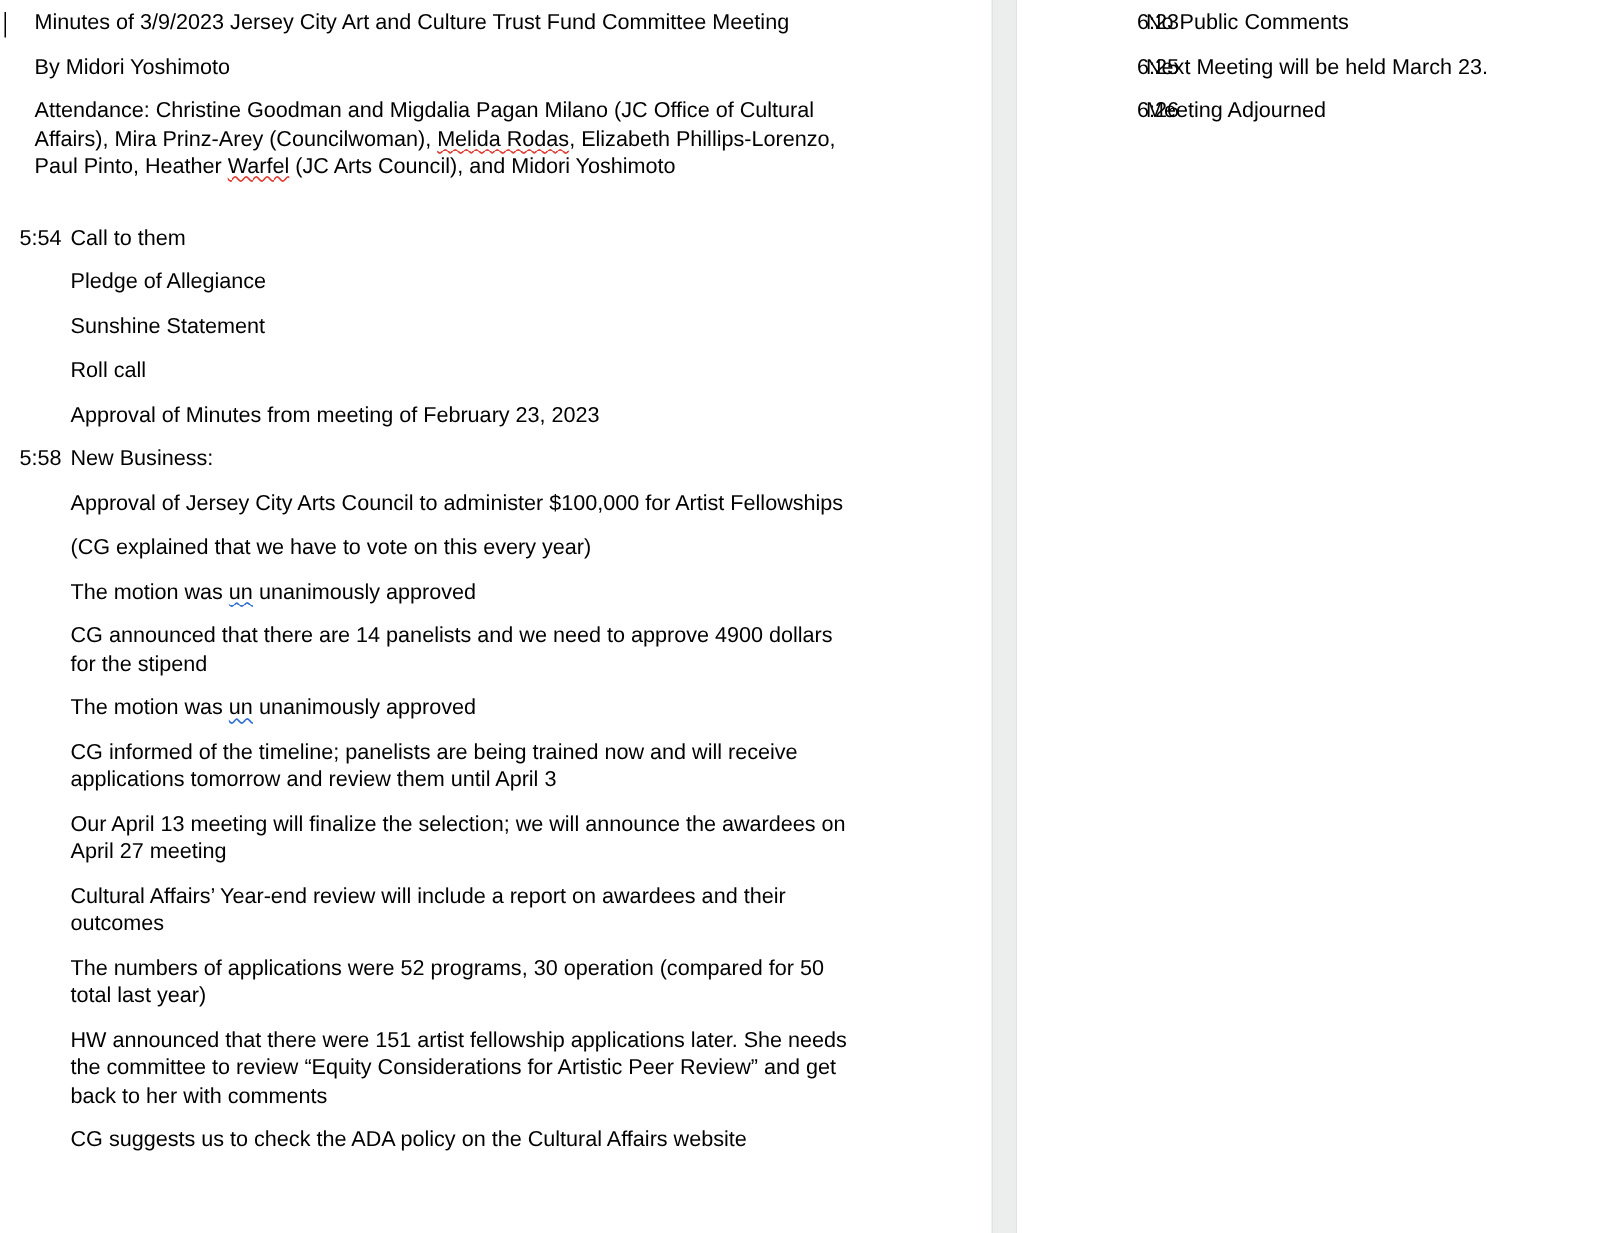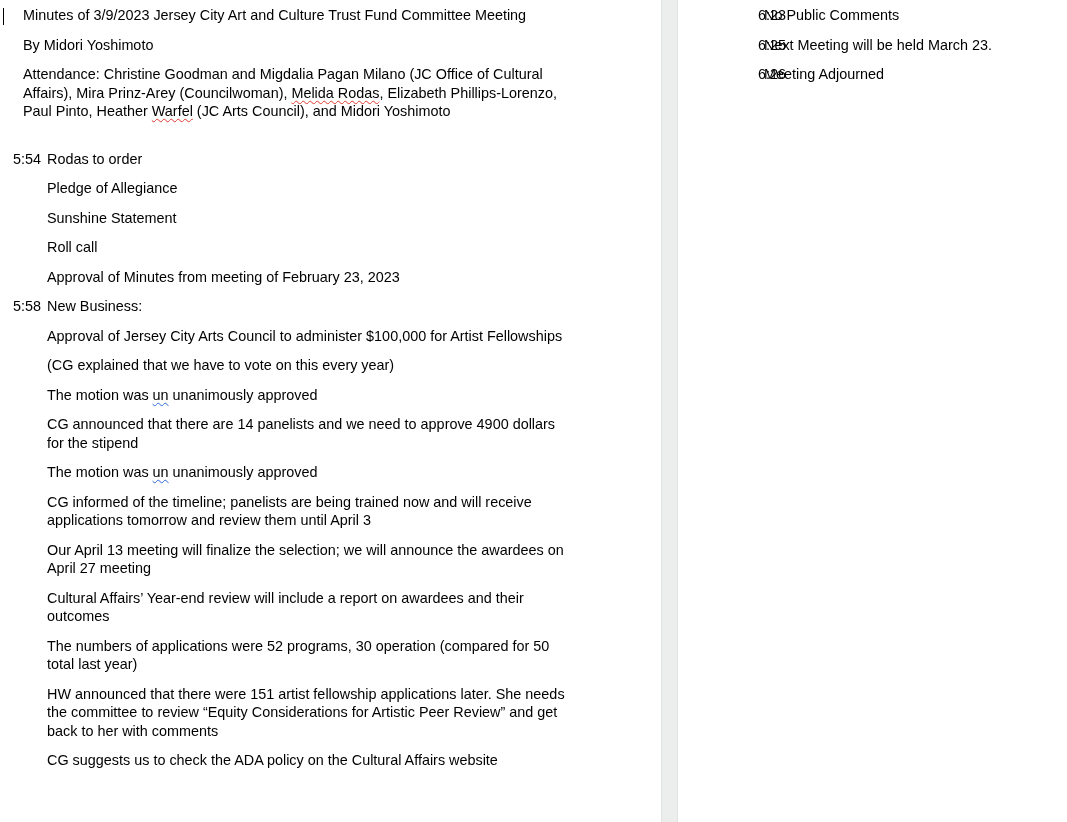--- a/index.html
+++ b/index.html
@@ -163,21 +163,21 @@
       <div class="title-block">
         <p class="para">Minutes of 3/9/2023 Jersey City Art and Culture Trust Fund Committee Meeting</p>
         <p class="para">By Midori Yoshimoto</p>
         <p class="para"><span>Attendance: Christine Goodman and Migdalia Pagan Milano (JC Office of Cultural Affairs), Mira Prinz-Arey (Councilwoman), </span><span class="sq">Melida Rodas</span><span>, Elizabeth Phillips-Lorenzo, Paul Pinto, Heather </span><span class="sq">Warfel</span><span> (JC Arts Council), and Midori Yoshimoto</span></p>
       </div>
 
       <div class="spacer-1"></div>
 
       <div class="row">
         <div class="time">5:54</div>
-        <div class="text">Rodas to order</div>
+        <div class="text">Call to them</div>
       </div>
       <div class="row indent">
         <div class="time"></div>
         <div class="text">Pledge of Allegiance</div>
       </div>
       <div class="row indent">
         <div class="time"></div>
         <div class="text">Sunshine Statement</div>
       </div>
       <div class="row indent">

